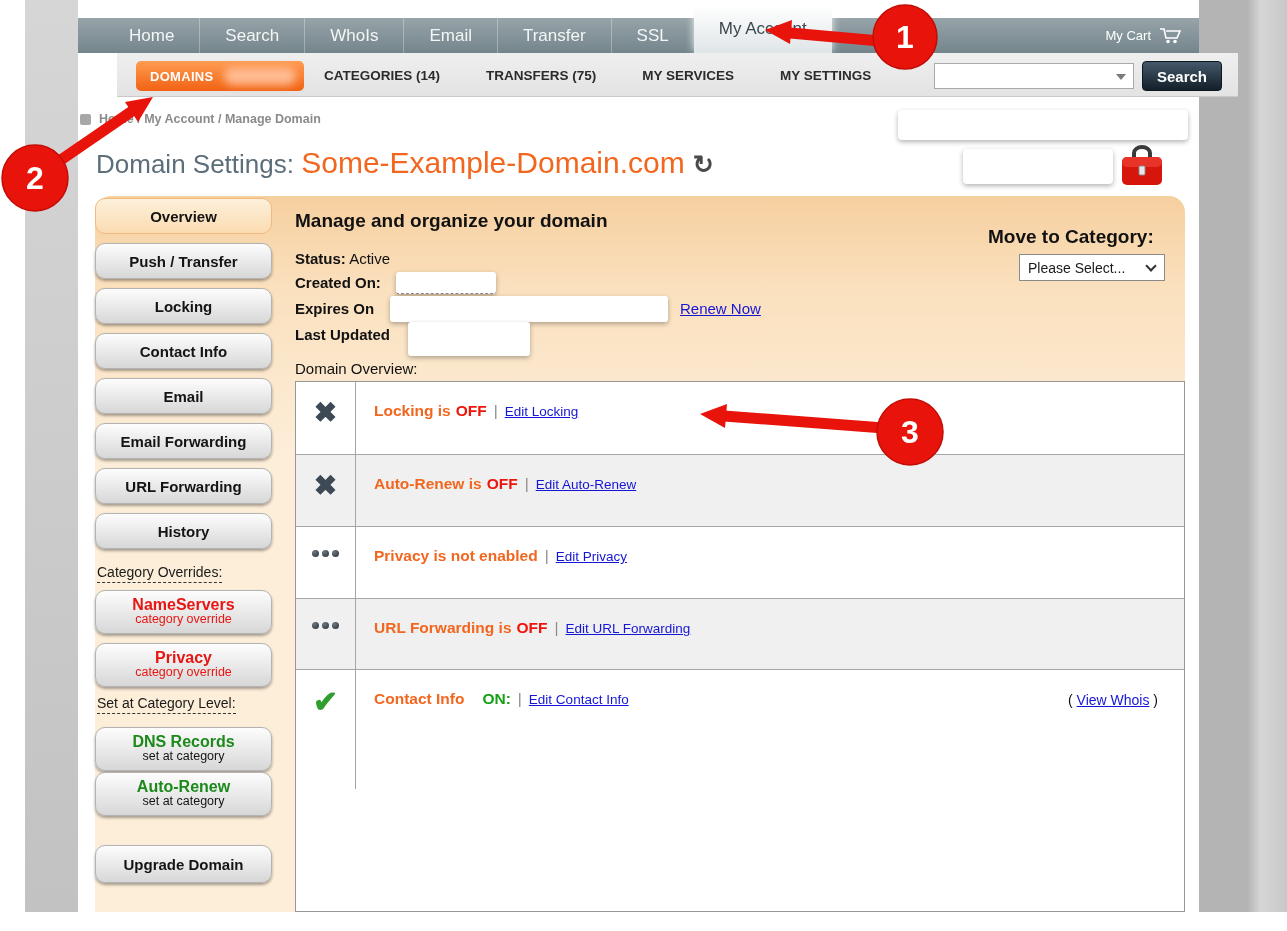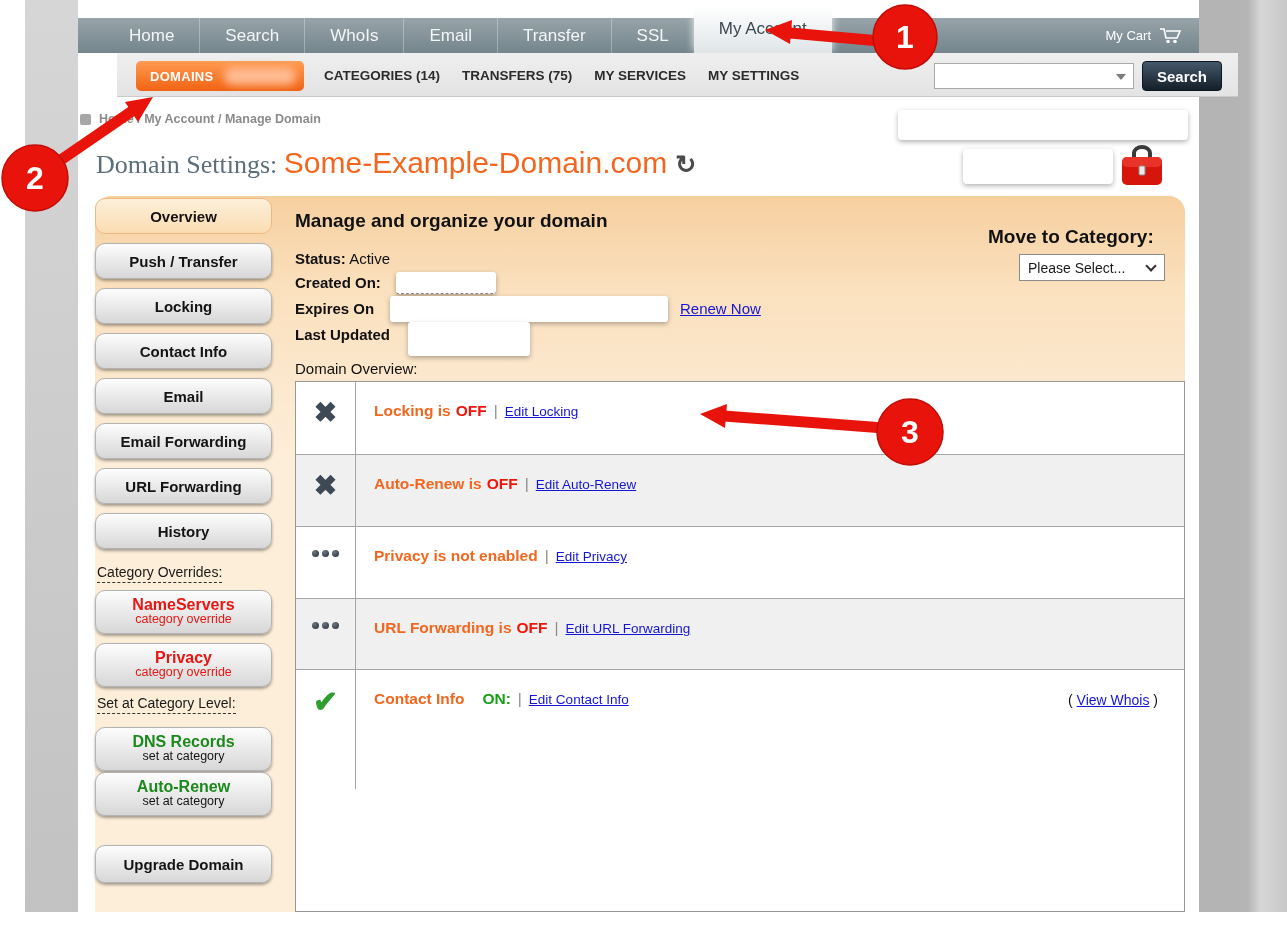--- a/index.html
+++ b/index.html
@@ -26,39 +26,39 @@
             color:#ffffff; font-size:13px; cursor:pointer; }
 
   
   .subnav { position:absolute; left:0; top:53px; width:1121px; height:44px;
             background:linear-gradient(180deg,#efefef,#e3e3e3); border-bottom:1px solid #c9c9c9;margin-left:39px; }
   .domains-btn { position:absolute; left:19px; top:8px; width:168px; height:30px; border-radius:5px;
                  background:linear-gradient(180deg,#ff9c52,#f16213); display:flex; align-items:center;
                  padding-left:14px; color:#fff; font-weight:bold; font-size:13px; letter-spacing:.3px; cursor:pointer; }
   .domains-blur { position:absolute; right:8px; top:6px; width:72px; height:18px; border-radius:9px;
                   background:rgba(255,190,150,.95); filter:blur(4px); }
-  .subnav-items { position:absolute; left:207px; top:0; height:44px; display:flex; align-items:center; gap:22px; }
+  .subnav-items { position:absolute; left:207px; top:0; height:44px; display:flex; align-items:center; gap:46px; }
   .subnav-item { font-size:13.5px; font-weight:bold; color:#2b2b2b; cursor:pointer; }
   .search-combo { position:absolute; left:817px; top:10px; width:200px; height:26px; background:#fff;
                   border:1px solid #a9a9a9; }
   .combo-arrow { position:absolute; right:7px; top:10px; width:0; height:0;
                  border-left:5px solid transparent; border-right:5px solid transparent; border-top:6px solid #7a7a7a; }
   .search-btn { position:absolute; left:1025px; top:8px; width:80px; height:30px; border-radius:4px;
                 background:linear-gradient(180deg,#45586a,#131f29); border:1px solid #0d1721;
                 color:#fff; font-weight:bold; font-size:15px; display:flex; align-items:center; justify-content:center; cursor:pointer; }
 
   
   .crumb-row { position:absolute; left:2px; top:112px; display:flex; align-items:center; gap:8px; }
   .crumb-icon { width:11px; height:11px; background:#a7a7a7; border-radius:2px; }
   .crumb-text { font-size:12.5px; font-weight:bold; color:#8b8b8b; }
   .redact { position:absolute; background:#fff; border-radius:4px; box-shadow:0 2px 5px rgba(0,0,0,.30); }
   .rd-top { left:820px; top:110px; width:290px; height:30px; }
   .rd-title { left:885px; top:149px; width:150px; height:35px; }
   .title-row { position:absolute; left:18px; top:146px; white-space:nowrap; }
-  .title-prefix { font-size:26px; color:#5c6e7a;font-family:Liberation Serif, serif; }
+  .title-prefix { font-size:26px; color:#5c6e7a; }
   .title-domain { font-size:30px; color:#f2671f; }
   .refresh { font-size:25px; color:#4a4a4a; font-weight:bold; margin-left:8px; cursor:pointer; }
   .toolbox { position:absolute; left:1040px; top:144px; cursor:pointer; }
 
   
   .panel { position:absolute; left:17px; top:196px; width:1090px; height:716px; border-radius:16px 16px 0 0;
            background:linear-gradient(180deg,#f6cf9f 0px,#fae0bd 90px,#fdeed9 260px,#fdeed9 100%); }
 
   
   .sbtn { position:absolute; left:17px; width:177px; height:36px; border-radius:10px;

